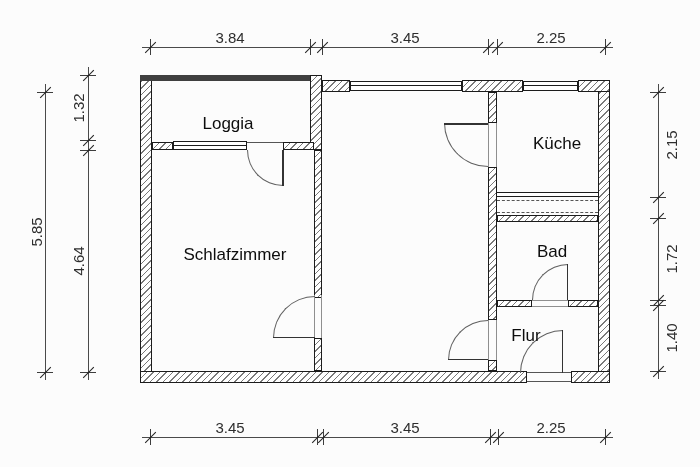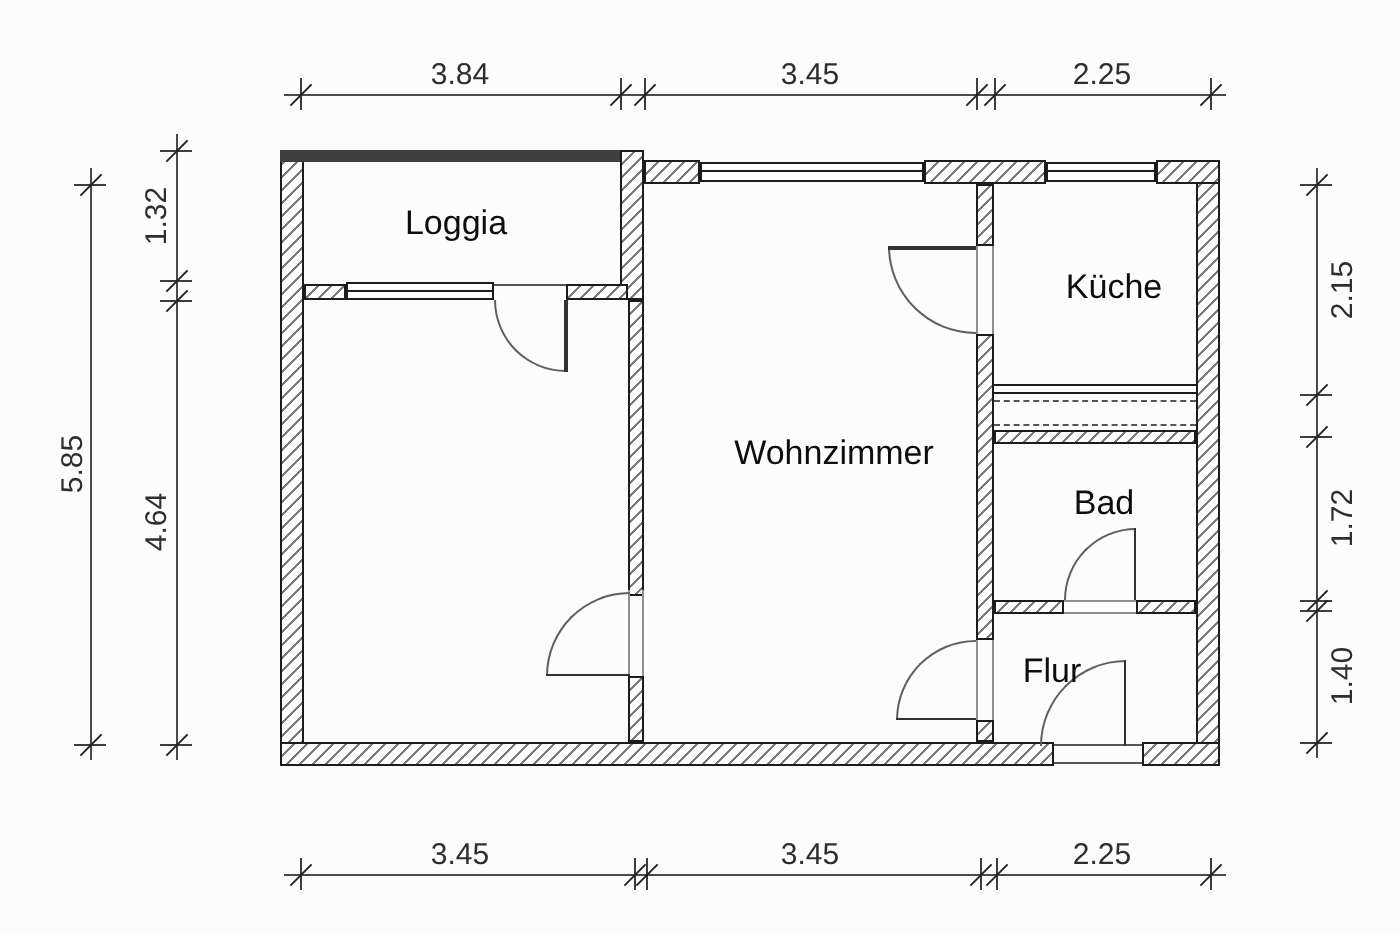--- a/index.html
+++ b/index.html
@@ -88,22 +88,22 @@
 
   <div class="jamb-v" style="left:488px;top:320px;width:9px;height:40px"></div>
   <div class="arc tl" style="left:448px;top:320px;width:40px;height:40px"></div>
   <div class="leaf" style="left:448px;top:358.5px;width:40px;height:1.5px"></div>
 
   <div class="thresh" style="left:527px;top:372px;width:44px"></div>
   <div class="thresh" style="left:527px;top:381px;width:44px"></div>
   <div class="arc tl" style="left:520px;top:330px;width:43px;height:43px"></div>
   <div class="leaf" style="left:561.5px;top:330px;width:1.5px;height:43px"></div>
 
-  <div class="room-label" style="left:228px;top:112px">Loggia</div>
-  <div class="room-label" style="left:417px;top:227px">Wohnzimmer</div>
+  <div class="room-label" style="left:228px;top:124px">Loggia</div>
+  <div class="room-label" style="left:235px;top:255px">Schlafzimmer</div>
   <div class="room-label" style="left:557px;top:144px">Küche</div>
   <div class="room-label" style="left:552px;top:252px">Bad</div>
   <div class="room-label" style="left:526px;top:336px">Flur</div>
 
   <div class="dimline" style="left:142px;top:47px;width:471px;height:1px"></div>
   <i class="tick tick-h" style="left:150px;top:47px"></i>
   <i class="tick tick-h" style="left:310px;top:47px"></i>
   <i class="tick tick-h" style="left:322px;top:47px"></i>
   <i class="tick tick-h" style="left:488px;top:47px"></i>
   <i class="tick tick-h" style="left:497px;top:47px"></i>

